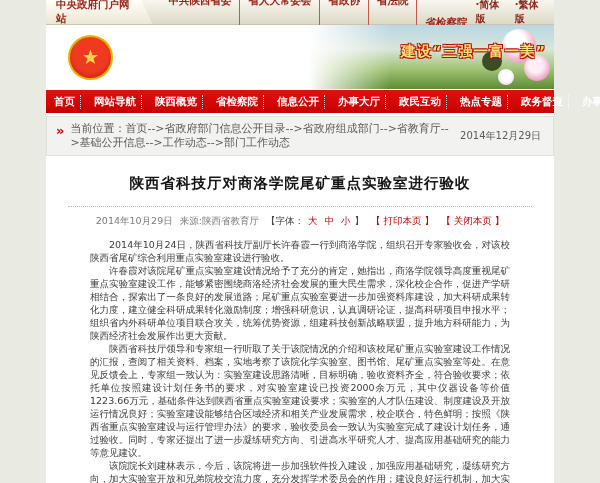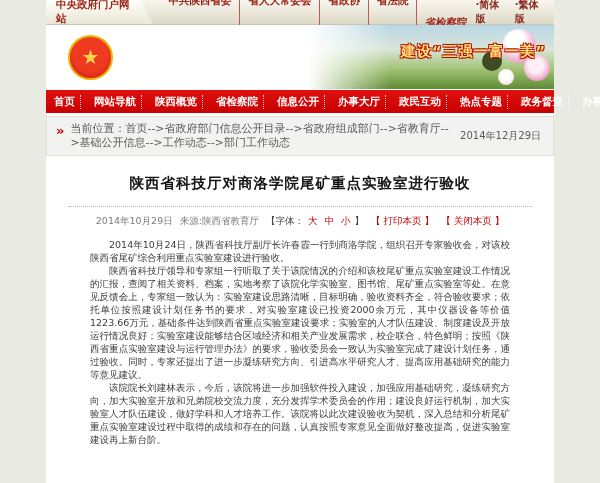--- a/index.html
+++ b/index.html
@@ -124,19 +124,20 @@
       <span>2014年10月29日</span>
       <span>来源:陕西省教育厅</span>
       <span class="dark">【字体：</span><span class="red">大</span>
       <span class="red">中</span>
       <span class="red">小</span><span class="dark">】</span>
       <span class="red">【 打印本页 】</span>
       <span class="red">【 关闭本页 】</span>
     </div>
     <div class="body-text">
       <p>2014年10月24日，陕西省科技厅副厅长许春霞一行到商洛学院，组织召开专家验收会，对该校陕西省尾矿综合利用重点实验室建设进行验收。</p>
+      <p>许春霞对该院尾矿重点实验室建设情况给予了充分的肯定，她指出，商洛学院领导高度重视尾矿重点实验室建设工作，能够紧密围绕商洛经济社会发展的重大民生需求，深化校企合作，促进产学研相结合，探索出了一条良好的发展道路；尾矿重点实验室要进一步加强资料库建设，加大科研成果转化力度，建立健全科研成果转化激励制度；增强科研意识，认真调研论证，提高科研项目申报水平；组织省内外科研单位项目联合攻关，统筹优势资源，组建科技创新战略联盟，提升地方科研能力，为陕西经济社会发展作出更大贡献。</p>
       <p>陕西省科技厅领导和专家组一行听取了关于该院情况的介绍和该校尾矿重点实验室建设工作情况的汇报，查阅了相关资料、档案，实地考察了该院化学实验室、图书馆、尾矿重点实验室等处。在意见反馈会上，专家组一致认为：实验室建设思路清晰，目标明确，验收资料齐全，符合验收要求；依托单位按照建设计划任务书的要求，对实验室建设已投资2000余万元，其中仪器设备等价值1223.66万元，基础条件达到陕西省重点实验室建设要求；实验室的人才队伍建设、制度建设及开放运行情况良好；实验室建设能够结合区域经济和相关产业发展需求，校企联合，特色鲜明；按照《陕西省重点实验室建设与运行管理办法》的要求，验收委员会一致认为实验室完成了建设计划任务，通过验收。同时，专家还提出了进一步凝练研究方向、引进高水平研究人才、提高应用基础研究的能力等意见建议。</p>
       <p>该院院长刘建林表示，今后，该院将进一步加强软件投入建设，加强应用基础研究，凝练研究方向，加大实验室开放和兄弟院校交流力度，充分发挥学术委员会的作用；建设良好运行机制，加大实验室人才队伍建设，做好学科和人才培养工作。该院将以此次建设验收为契机，深入总结和分析尾矿重点实验室建设过程中取得的成绩和存在的问题，认真按照专家意见全面做好整改提高，促进实验室建设再上新台阶。</p>
     </div>
 
   </div>
 
 </div>
 
 </body></html>

